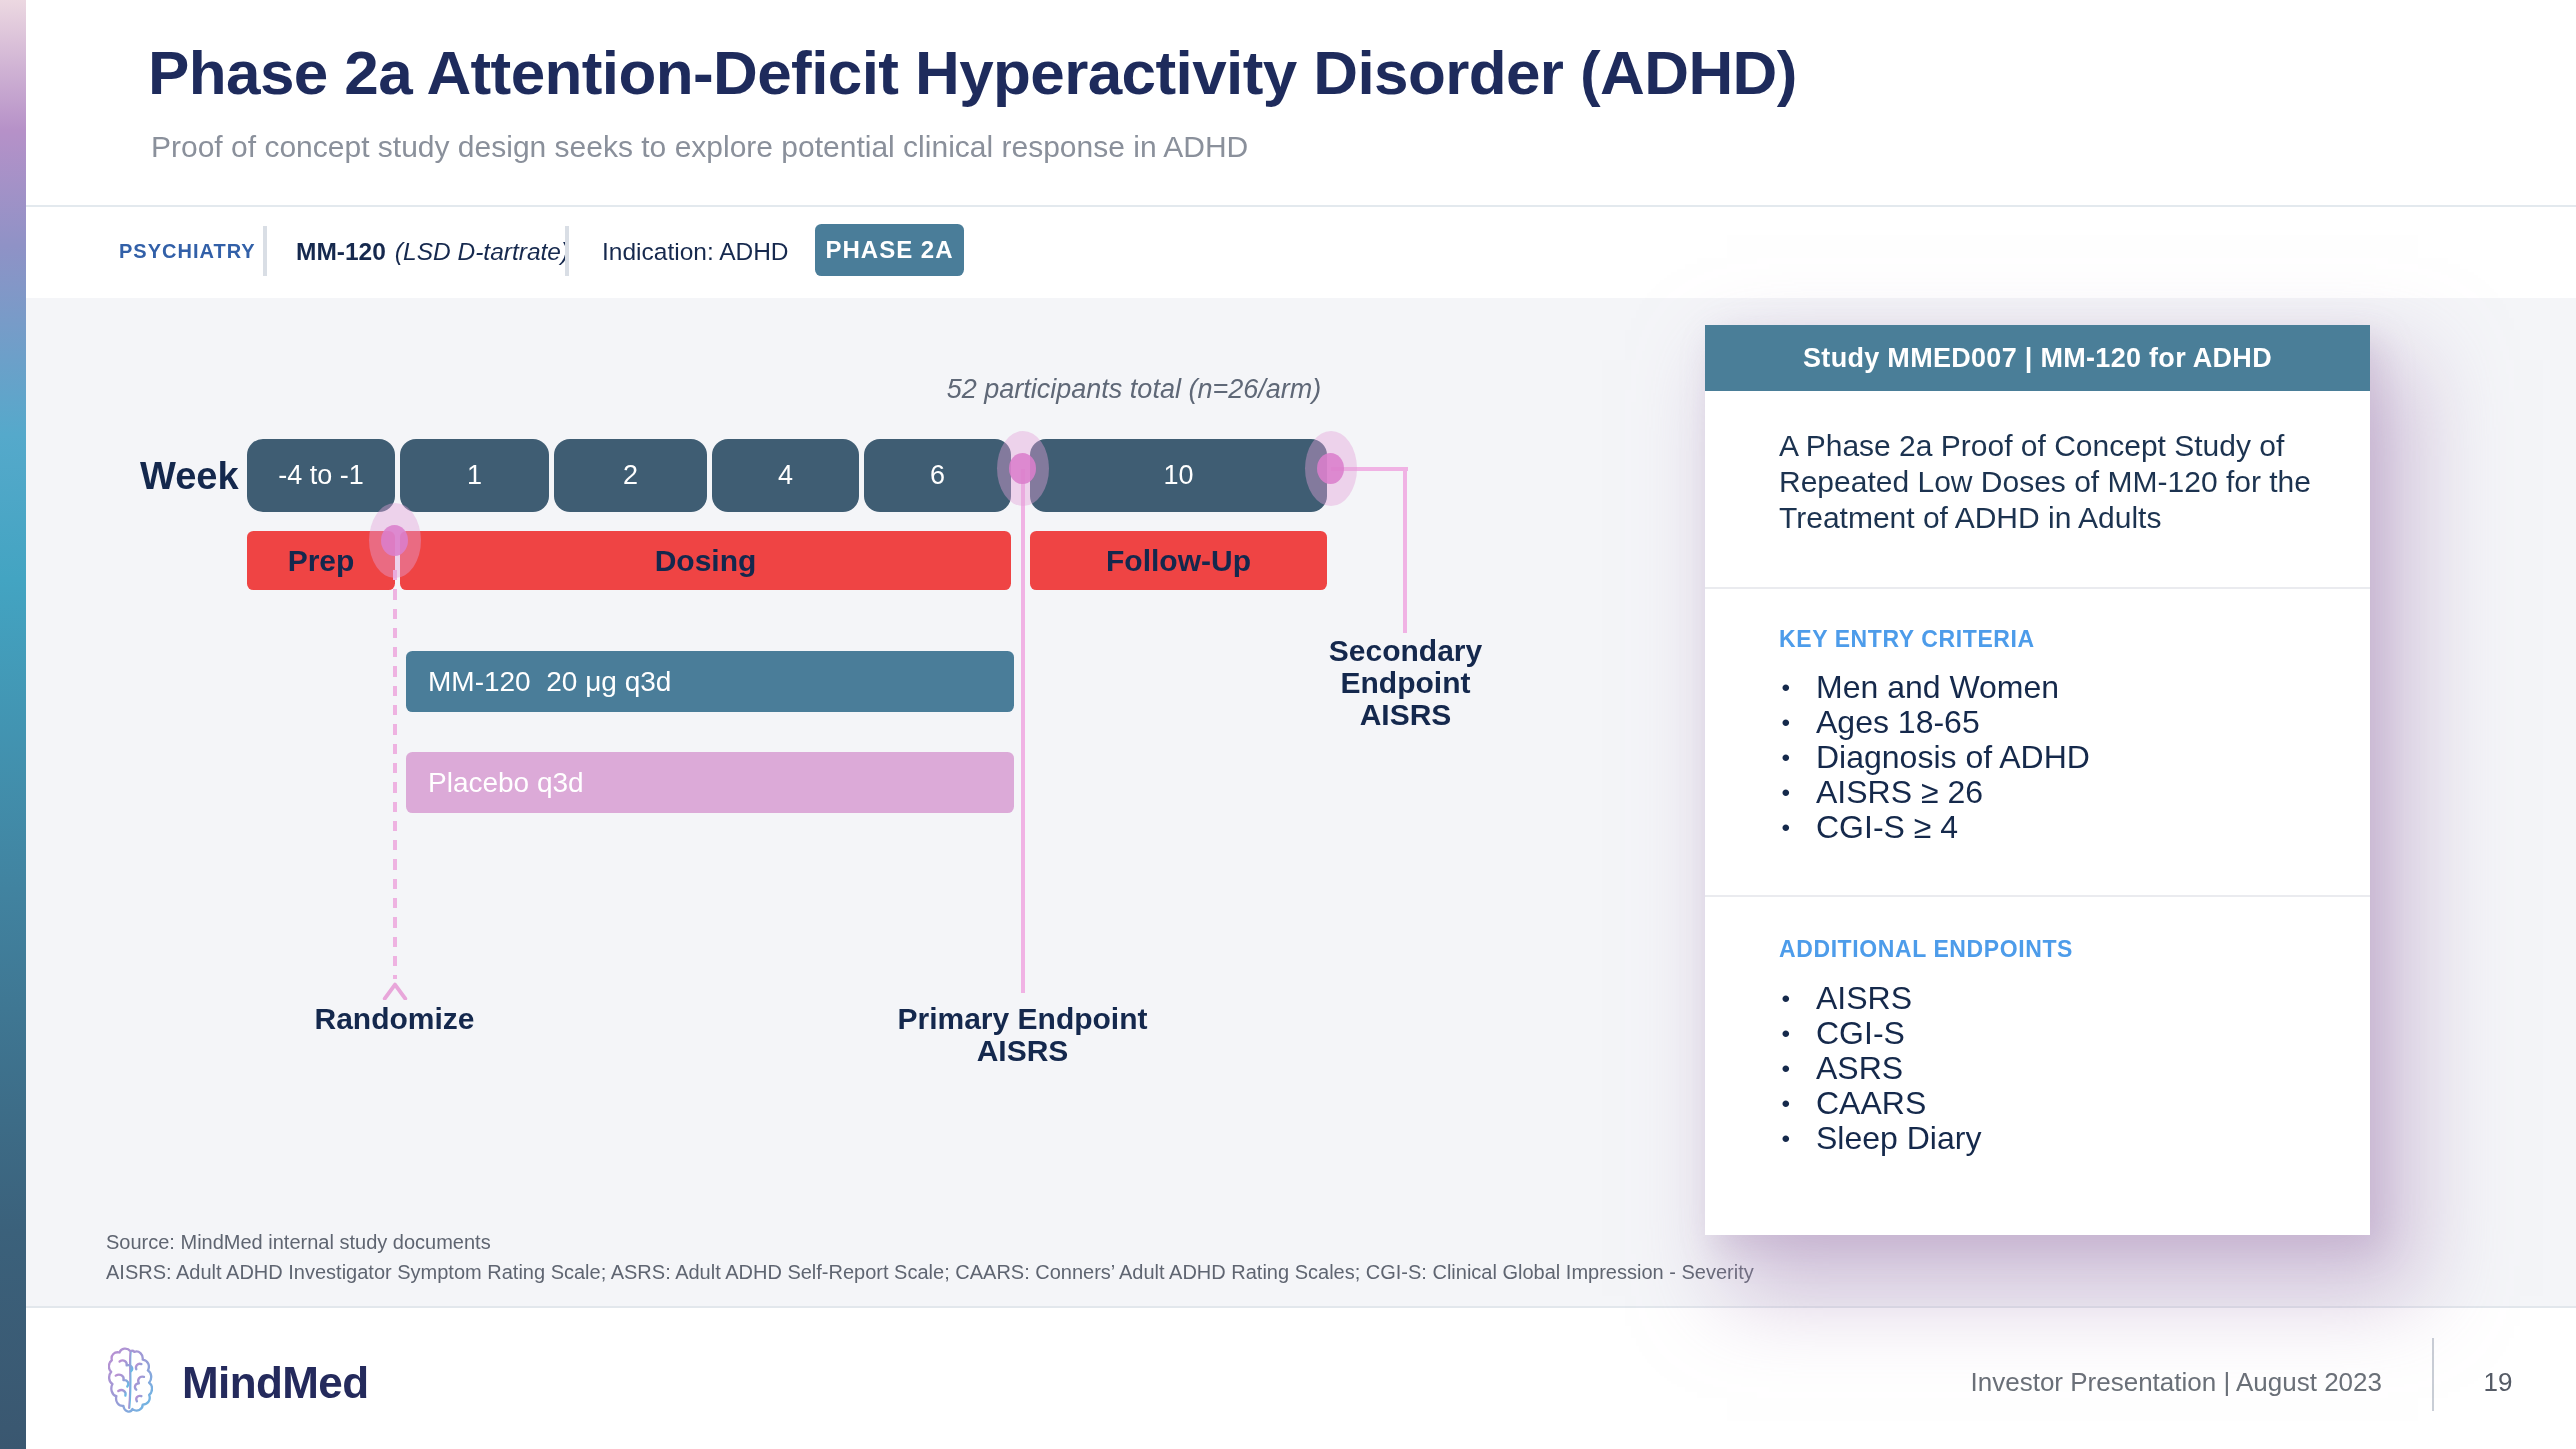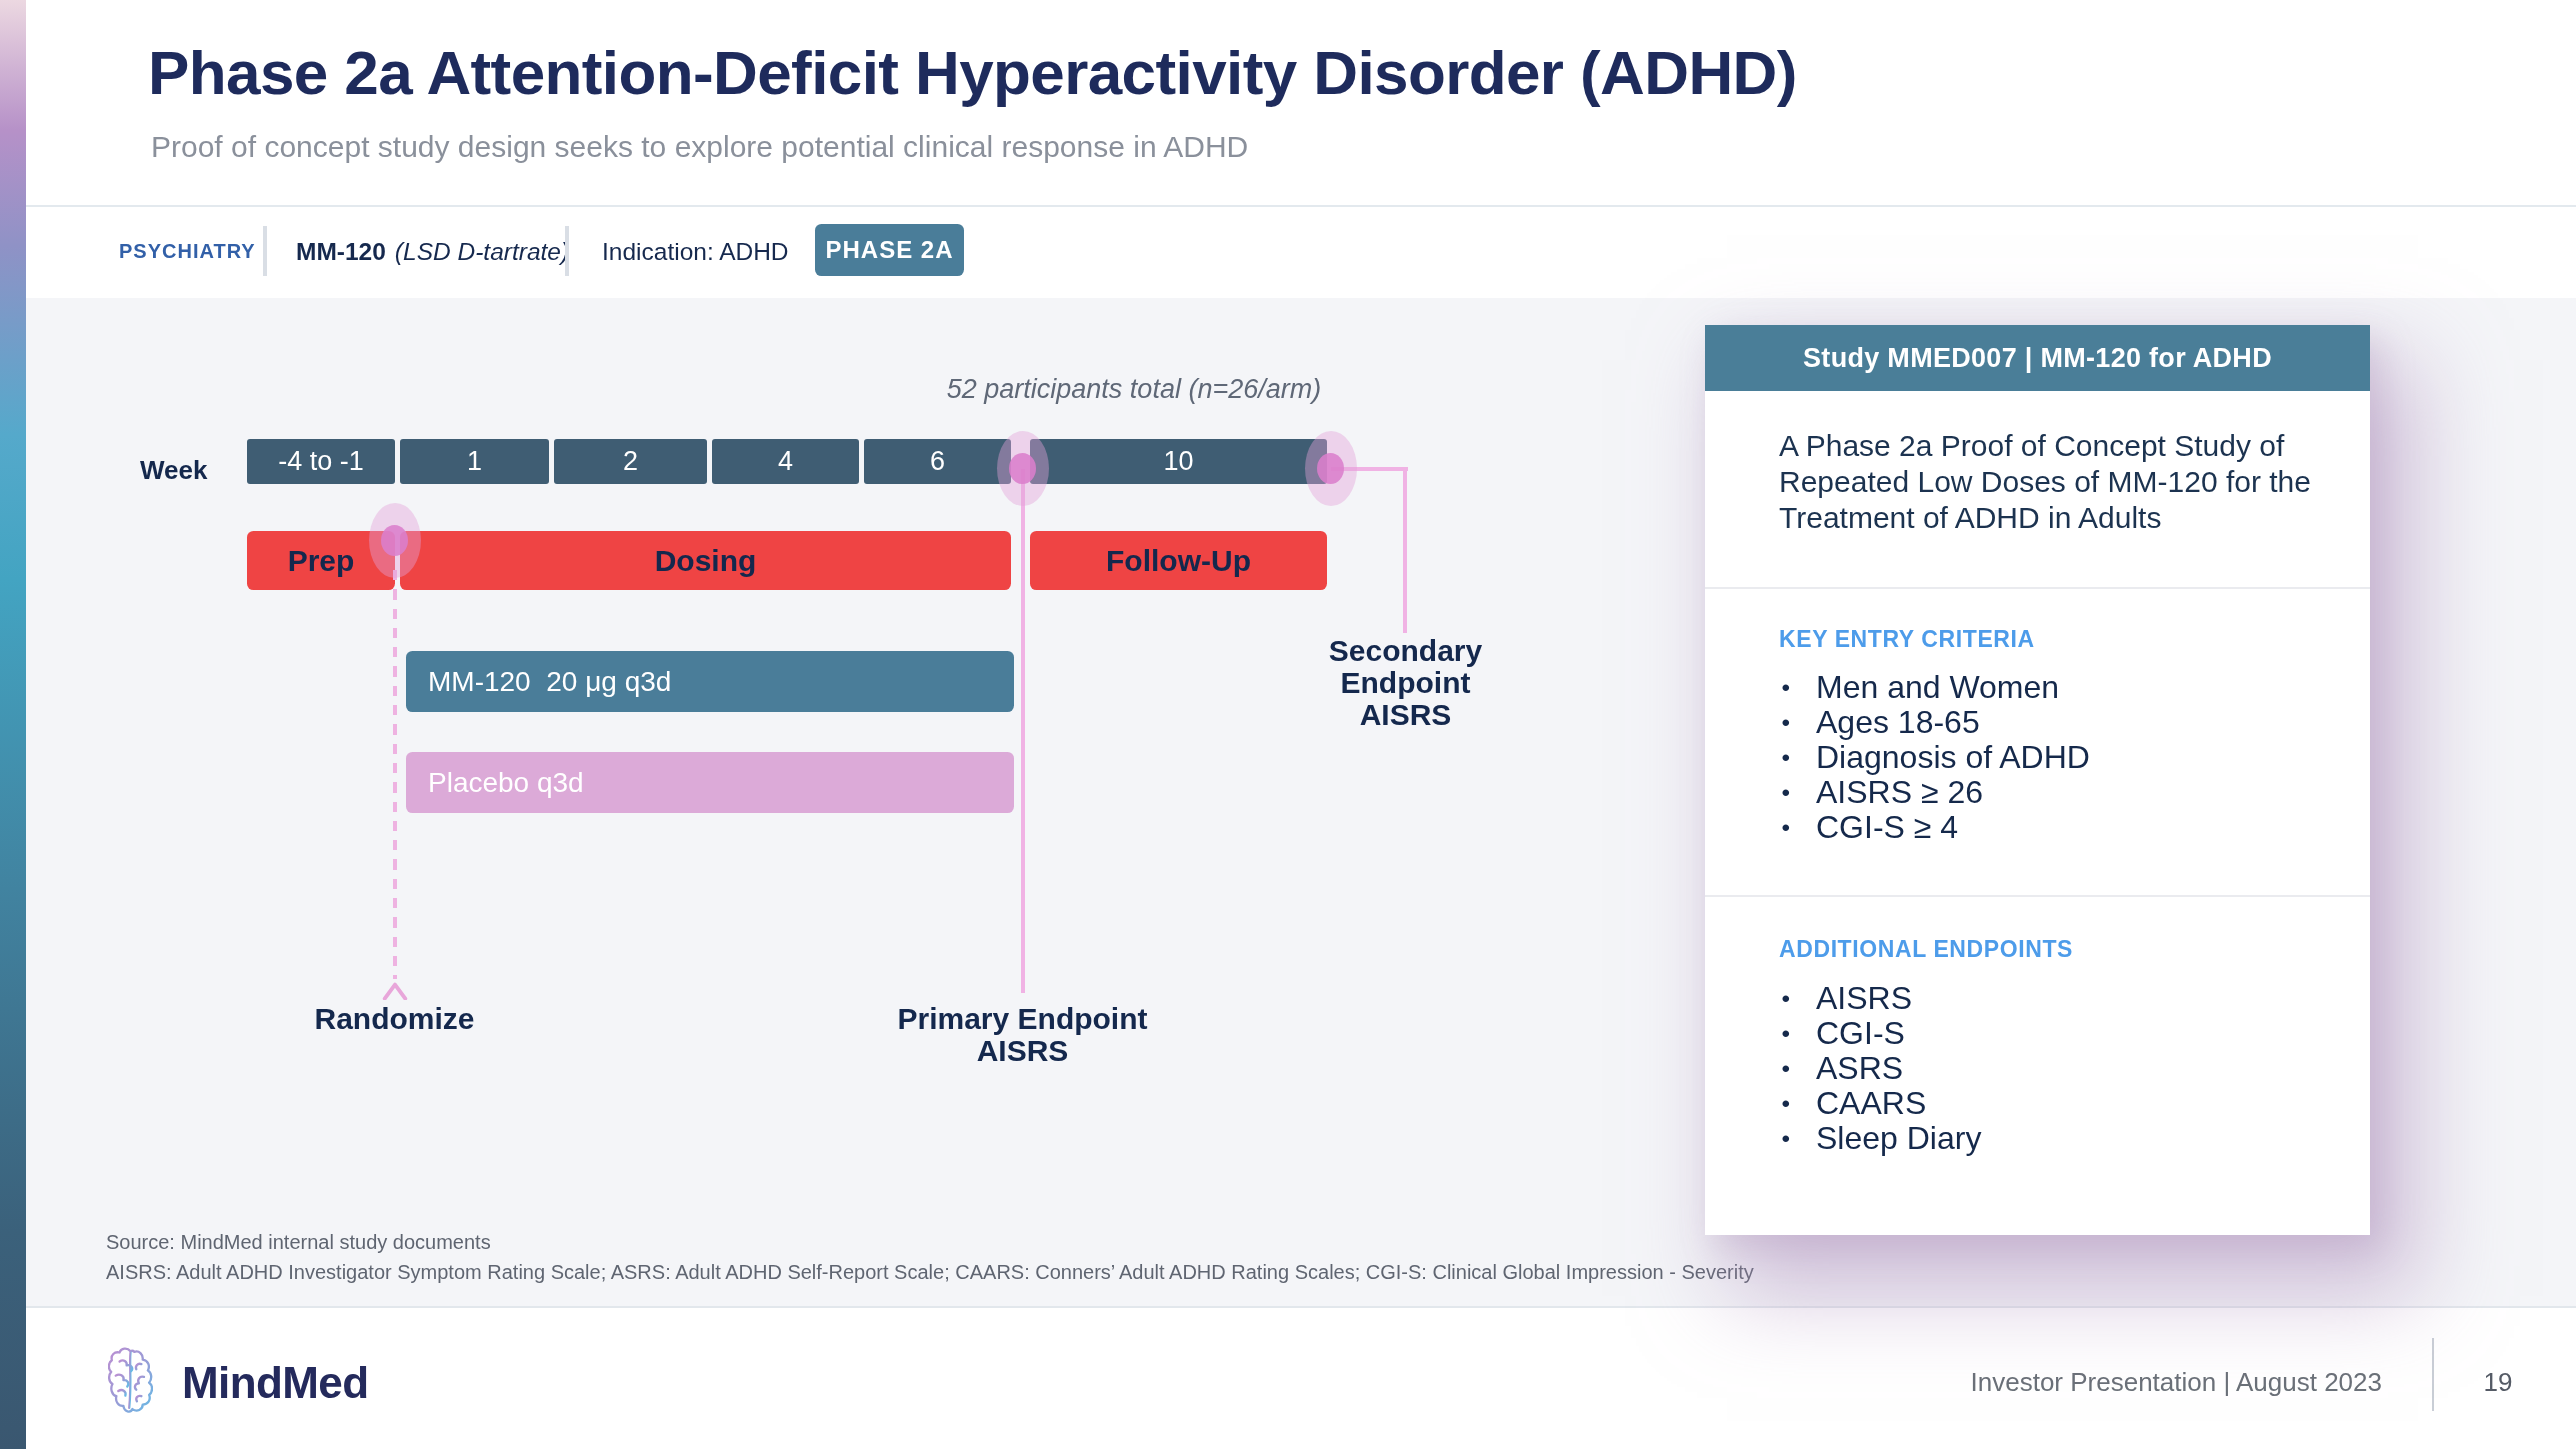--- a/index.html
+++ b/index.html
@@ -26,23 +26,23 @@
   #crumb-drug b{font-weight:bold;}
   #crumb-drug i{font-weight:400;font-style:italic;margin-left:9px;}
   #crumb-indication{left:602px;font-size:24.5px;}
   #phase-badge{
     position:absolute;left:815px;top:17.4px;width:149px;height:52px;background:#4a7d99;border-radius:6.4px;
     color:#ffffff;font-size:24px;font-weight:bold;letter-spacing:1px;display:flex;align-items:center;justify-content:center;
   }
   
   #content{position:absolute;left:0;top:298px;width:2576px;height:1009px;background:#f4f5f8;}
   #participants-note{position:absolute;left:902px;top:76px;width:464px;text-align:center;font-size:27px;font-style:italic;color:#5f6877;}
-  #week-label{position:absolute;left:140px;top:157px;width:90px;font-size:26px;font-weight:600;color:#14284d;}
+  #week-label{position:absolute;left:140px;top:157px;width:90px;font-size:38px;font-weight:600;color:#14284d;}
   .wk-box{
-    position:absolute;top:141px;height:45px;background:#3f5d73;border-radius:3px;
+    position:absolute;top:141px;height:73px;background:#3f5d73;border-radius:16px;
     color:#ffffff;font-size:27px;display:flex;align-items:center;justify-content:center;
   }
   .ph-box{
     position:absolute;top:213px;height:59px;background:#ef4444;border-radius:6.4px;
     color:#14284d;font-size:30px;font-weight:600;display:flex;align-items:center;justify-content:center;margin-top:20px;
   }
   
   .dot-halo{position:absolute;width:52px;height:75px;border-radius:50%;background:rgba(226,162,216,0.42);}
   .dot-core{position:absolute;width:27px;height:31px;border-radius:50%;background:rgba(219,126,204,0.88);}
   

